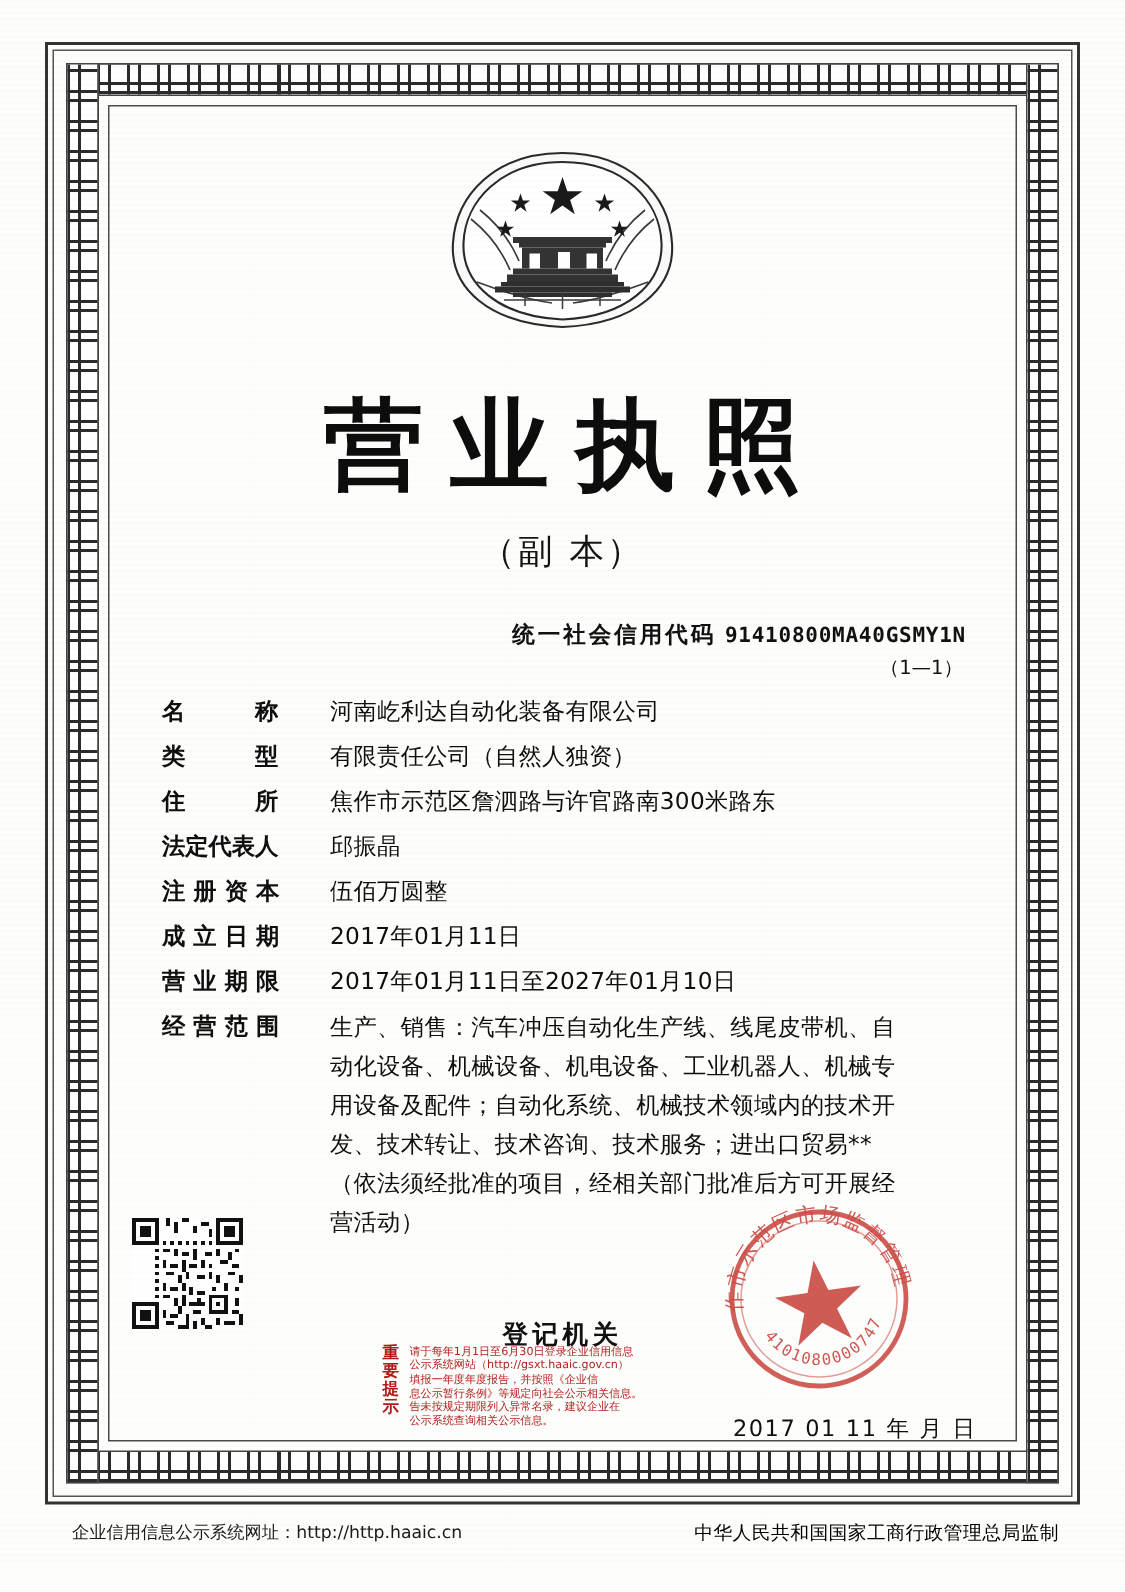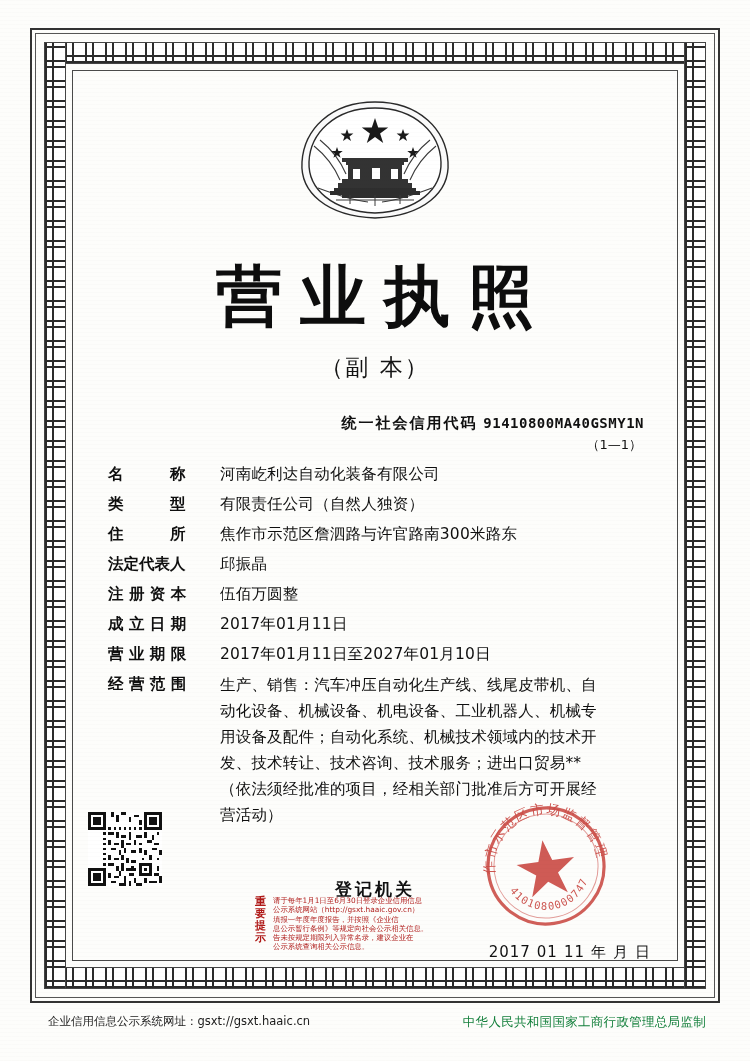--- a/index.html
+++ b/index.html
@@ -239,21 +239,21 @@
     font-family: "DejaVu Sans", sans-serif;
     font-size: 11.5px;
     color: #1a1a1a;
   }
   .footer-right {
     position: absolute;
     right: 44px;
     top: 1014px;
     font-family: "DejaVu Sans", sans-serif;
     font-size: 12.5px;
-    color: #15803d;
+    color: #000000;
     letter-spacing: 0.3px;
   }
 
   
   .texture {
     position: absolute;
     left: 0; top: 0; right: 0; bottom: 0;
     pointer-events: none;
     background-image:
       repeating-linear-gradient(0deg, rgba(0,0,0,0.012) 0px, rgba(0,0,0,0.012) 1px, transparent 1px, transparent 4px);
@@ -512,14 +512,14 @@
     </svg>
   </div>
 
   <div class="datestamp">
     <span>2017</span><span>01</span><span>11</span><span>年</span><span>月</span><span>日</span>
   </div>
 
   <div class="texture"></div>
 </div>
 
-<div class="footer-left">企业信用信息公示系统网址：gsxt://gsxt.haaic.cn</div>
+<div class="footer-left">企业信用信息公示系统网址：http://http.haaic.cn</div>
 <div class="footer-right">中华人民共和国国家工商行政管理总局监制</div>
 
 </body></html>

